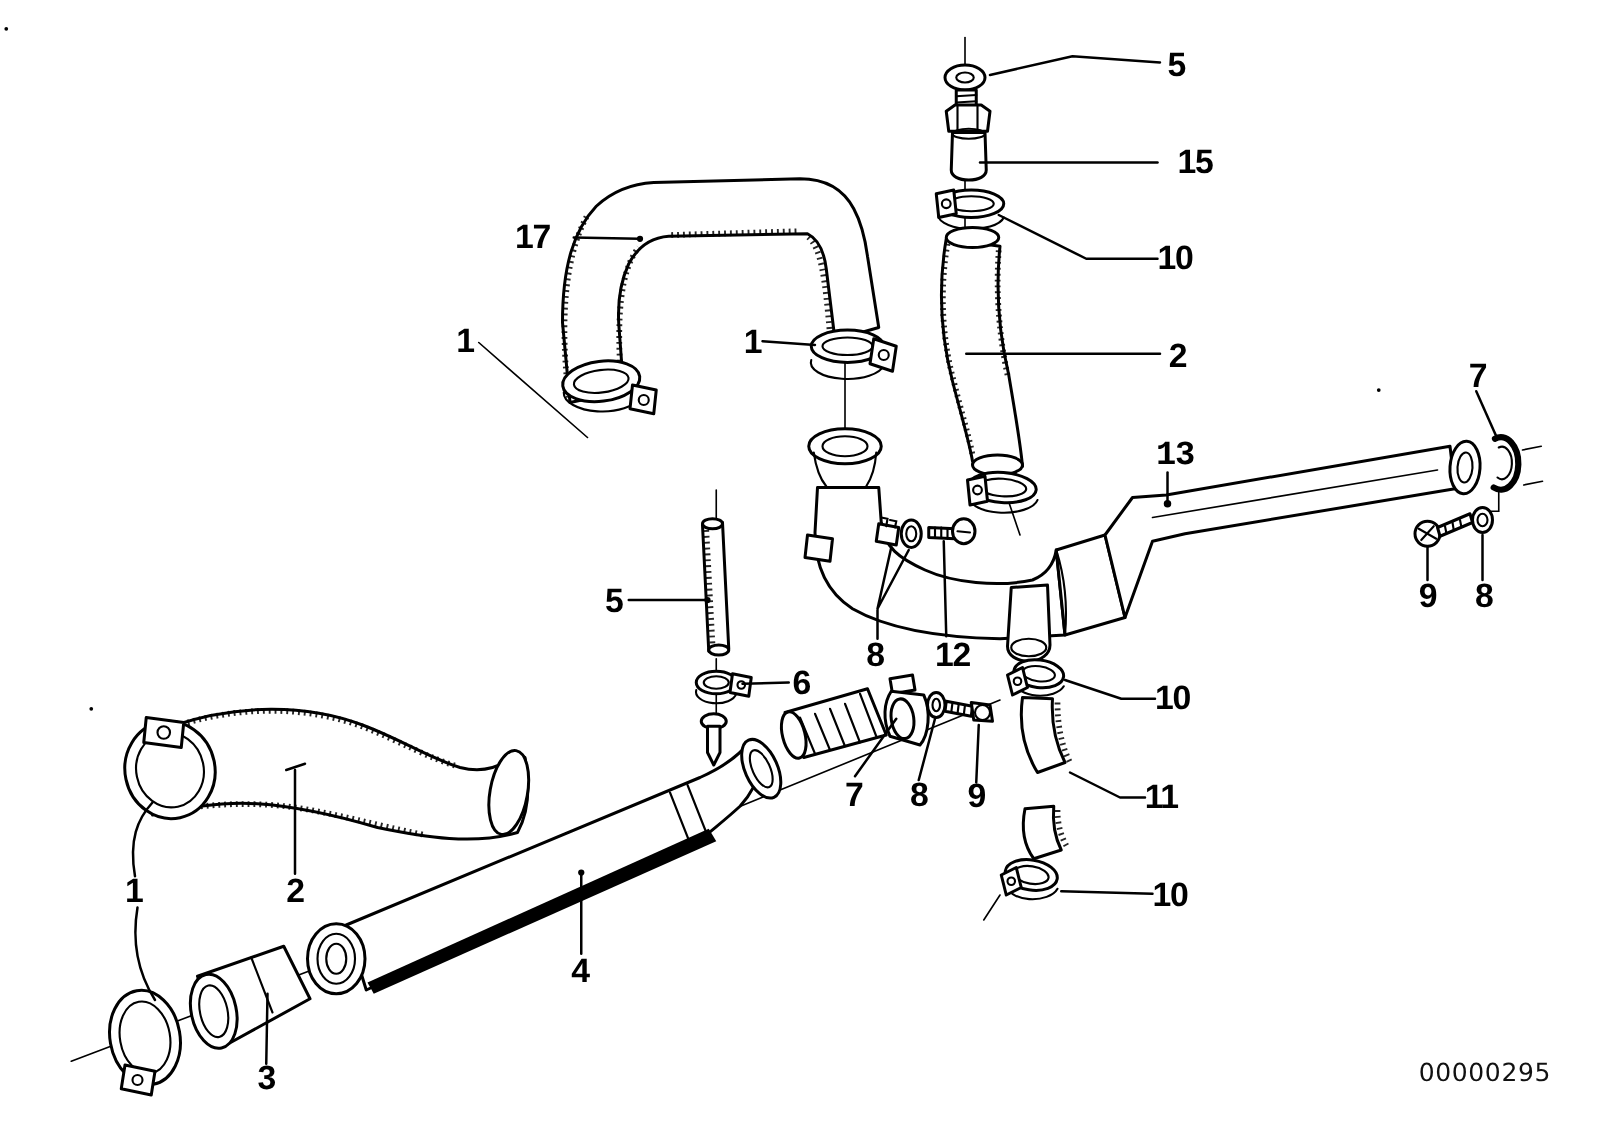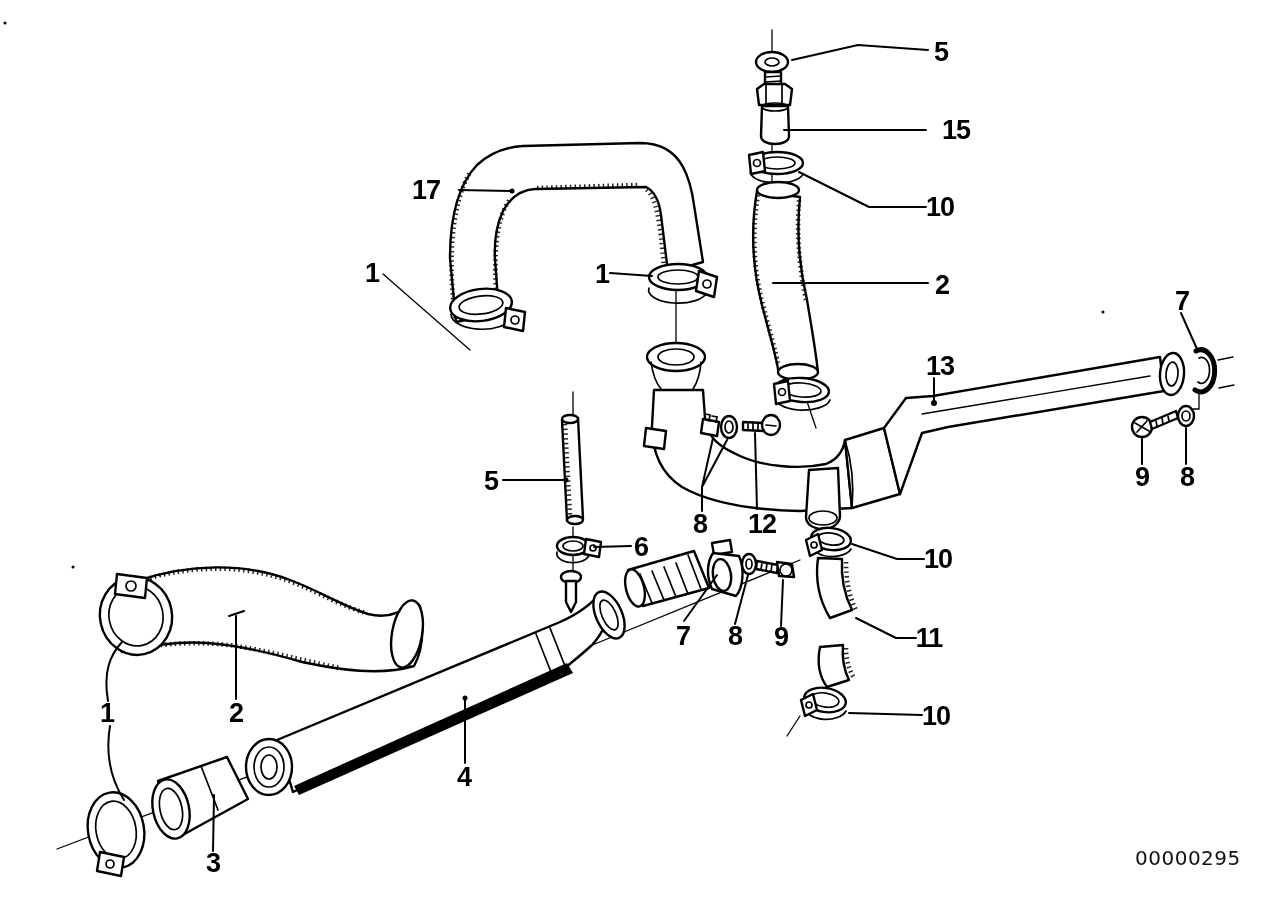--- a/index.html
+++ b/index.html
@@ -291,21 +291,21 @@
     <circle class="blk" cx="73" cy="567" r="1.5"></circle>
     <circle class="blk" cx="1103" cy="312" r="1.5"></circle>
   </g>
 </svg>
 
 <div id="labels">
       <div class="part-label" style="left: 941px; top: 52px;">5</div>
       <div class="part-label" style="left: 940px; top: 130px; margin-left: 16px;">15</div>
       <div class="part-label" style="left: 940px; top: 207px;">10</div>
       <div class="part-label" style="left: 942px; top: 285px;">2</div>
-      <div class="part-label" style="left: 940px; top: 366px;">13</div>
+      <div class="part-label" style="left: 940px; top: 366px; font-family: Liberation Mono, monospace;">13</div>
       <div class="part-label" style="left: 1182px; top: 301px;">7</div>
       <div class="part-label" style="left: 1142px; top: 477px;">9</div>
       <div class="part-label" style="left: 1187px; top: 477px;">8</div>
       <div class="part-label" style="left: 426px; top: 190px;">17</div>
       <div class="part-label" style="left: 372px; top: 273px;">1</div>
       <div class="part-label" style="left: 602px; top: 274px;">1</div>
       <div class="part-label" style="left: 491px; top: 481px;">5</div>
       <div class="part-label" style="left: 641px; top: 547px;">6</div>
       <div class="part-label" style="left: 700px; top: 524px;">8</div>
       <div class="part-label" style="left: 762px; top: 524px;">12</div>

